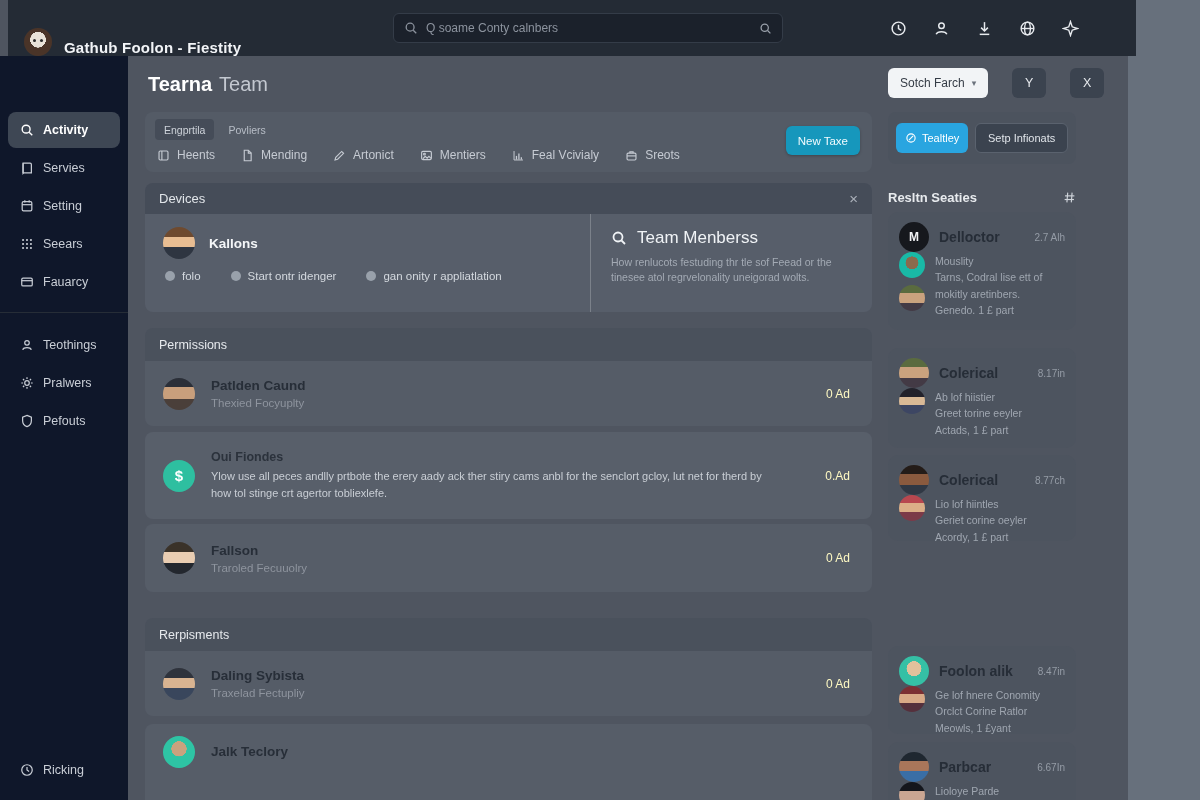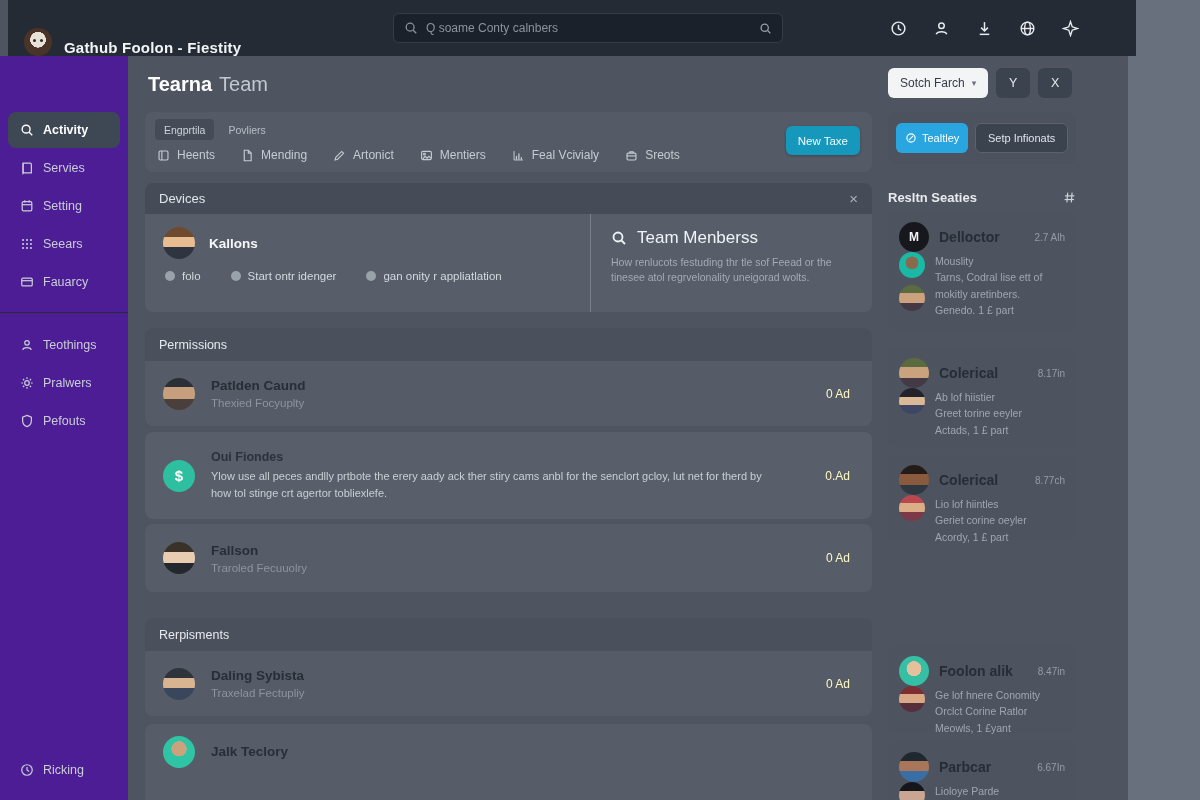--- a/index.html
+++ b/index.html
@@ -13,32 +13,32 @@
   .logo { width:28px; height:28px; border-radius:50%; margin-left:16px; background:radial-gradient(circle at 50% 42%, #e9e2d8 0 36%, #4a3428 37% 100%); position:relative; flex:0 0 auto; }
   .logo::after { content:""; position:absolute; left:9px; top:11px; width:3px; height:3px; border-radius:50%; background:#2a2a2a; box-shadow:7px 0 0 #2a2a2a; }
   .app-title { color:#f2f4f7; font-size:15px; font-weight:bold; margin-left:12px; letter-spacing:.2px; }
   .searchbox { position:absolute; left:385px; top:13px; width:390px; height:30px; background:#1b212b; border:1px solid #343c48; border-radius:6px; display:flex; align-items:center; padding:0 10px; gap:8px; }
   .searchbox input { flex:1; background:transparent; border:none; outline:none; color:#aeb5bf; font-size:12px; font-family:inherit; }
   .searchbox input::placeholder { color:#8c939e; }
   .top-icons { position:absolute; right:56px; top:0; height:56px; display:flex; align-items:center; gap:23px; color:#e7eaee; }
   .tbtn { width:20px; height:20px; display:flex; align-items:center; justify-content:center; cursor:pointer; }
 
   
-  .sidebar { position:absolute; left:0; top:56px; width:128px; height:744px; background:#4c1d95; padding-top:56px; }
+  .sidebar { position:absolute; left:0; top:56px; width:128px; height:744px; background:#0f172a; padding-top:56px; }
   .side-item { height:36px; display:flex; align-items:center; gap:9px; padding:0 12px; margin:0 8px 2px; border-radius:8px; color:#c9ced6; font-size:12.5px; cursor:pointer; }
   .side-item.active { background:#3e4754; color:#ffffff; font-weight:bold; }
   .side-item .ic { flex:0 0 auto; }
   .side-divider { height:1px; background:#262d37; margin:12px 0 14px; }
   .side-bottom { position:absolute; left:0; bottom:10px; width:128px; }
 
   
   .main { position:absolute; left:128px; top:56px; width:1000px; height:744px; background:#4f5560; overflow:hidden; }
   .page-title { position:absolute; left:20px; top:17px; font-size:20px; color:#c3c8d0; }
   .page-title b { color:#ffffff; margin-right:7px; }
-  .header-actions { position:absolute; left:760px; top:12px; display:flex; gap:8px; }
+  .header-actions { position:absolute; left:760px; top:12px; display:flex; gap:24px; }
   .pill-btn { height:30px; padding:0 12px; background:#f2f4f6; color:#353c46; border-radius:6px; font-size:12px; display:flex; align-items:center; gap:7px; cursor:pointer; }
   .sq-btn { width:34px; height:30px; background:#3b434f; color:#e6e9ed; border-radius:6px; font-size:12.5px; display:flex; align-items:center; justify-content:center; cursor:pointer; }
 
   
   .tabs-panel { position:absolute; left:17px; top:56px; width:727px; height:60px; background:#545b66; border-radius:8px; }
   .chip-row { position:absolute; left:10px; top:7px; display:flex; align-items:center; gap:14px; }
   .chip { height:21px; padding:0 9px; background:#454c58; border-radius:4px; color:#ced3da; font-size:10.5px; display:flex; align-items:center; cursor:pointer; }
   .chip-label { color:#b8bec7; font-size:10.5px; }
   .tab-row { position:absolute; left:12px; top:36px; display:flex; gap:26px; }
   .tab { display:flex; align-items:center; gap:7px; color:#c6cbd3; font-size:12px; cursor:pointer; }

